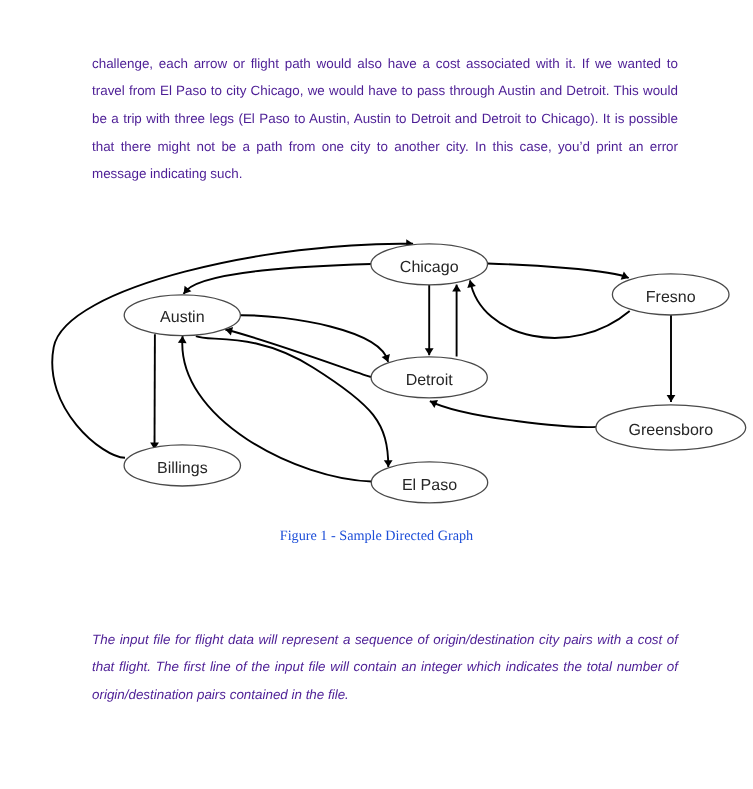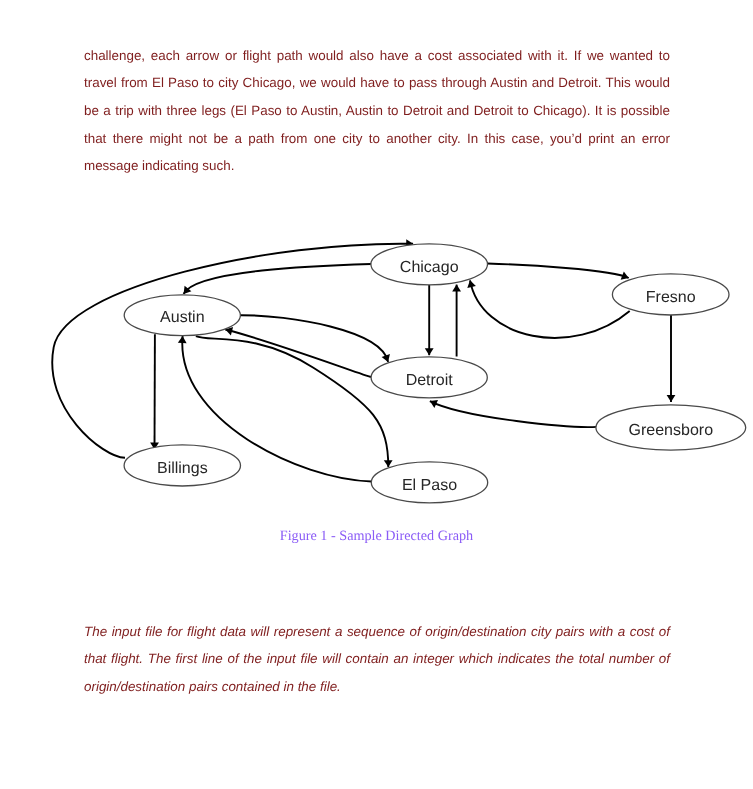--- a/index.html
+++ b/index.html
@@ -1,26 +1,26 @@
 <!DOCTYPE html>
 <html><head>
 <meta charset="utf-8">
 <style>
   html,body{margin:0;padding:0;}
   body{width:753px;height:789px;background:#ffffff;overflow:hidden;
        -webkit-font-smoothing:antialiased;text-rendering:geometricPrecision;
        font-family:"Liberation Sans",sans-serif;color:#000;}
   .page{position:relative;width:753px;height:789px;}
-  .para{position:absolute;font-size:13.4px;line-height:27.55px;color:#7f1d1d;
-        text-align:justify;margin:0;}
+  .para{position:absolute;font-size:13.4px;line-height:27.55px;color:#4c1d95;
+        text-align:justify;margin:8px;}
   #para1{left:84px;top:41.9px;width:586px;}
   #para2{left:84px;top:617.9px;width:586px;font-style:italic;}
   #figwrap{position:absolute;left:0;top:230px;width:705px;height:320px;}
   .caption{position:absolute;left:0;top:528px;width:753px;text-align:center;
-           font-family:"Liberation Serif",serif;font-size:14.2px;line-height:17px;color:#8b5cf6;}
+           font-family:"Liberation Serif",serif;font-size:14.2px;line-height:17px;color:#1d4ed8;}
   svg{display:block;}
   .node-ell{fill:#ffffff;stroke:#4a4a4a;stroke-width:1.3;}
   .node-lbl{font-family:"Liberation Sans",sans-serif;font-size:16px;fill:#262626;
             text-anchor:middle;}
   .edge{fill:none;stroke:#000000;stroke-width:1.9;}
   .arrow{fill:#000000;stroke:none;}
 </style>
 </head>
 <body>
 

